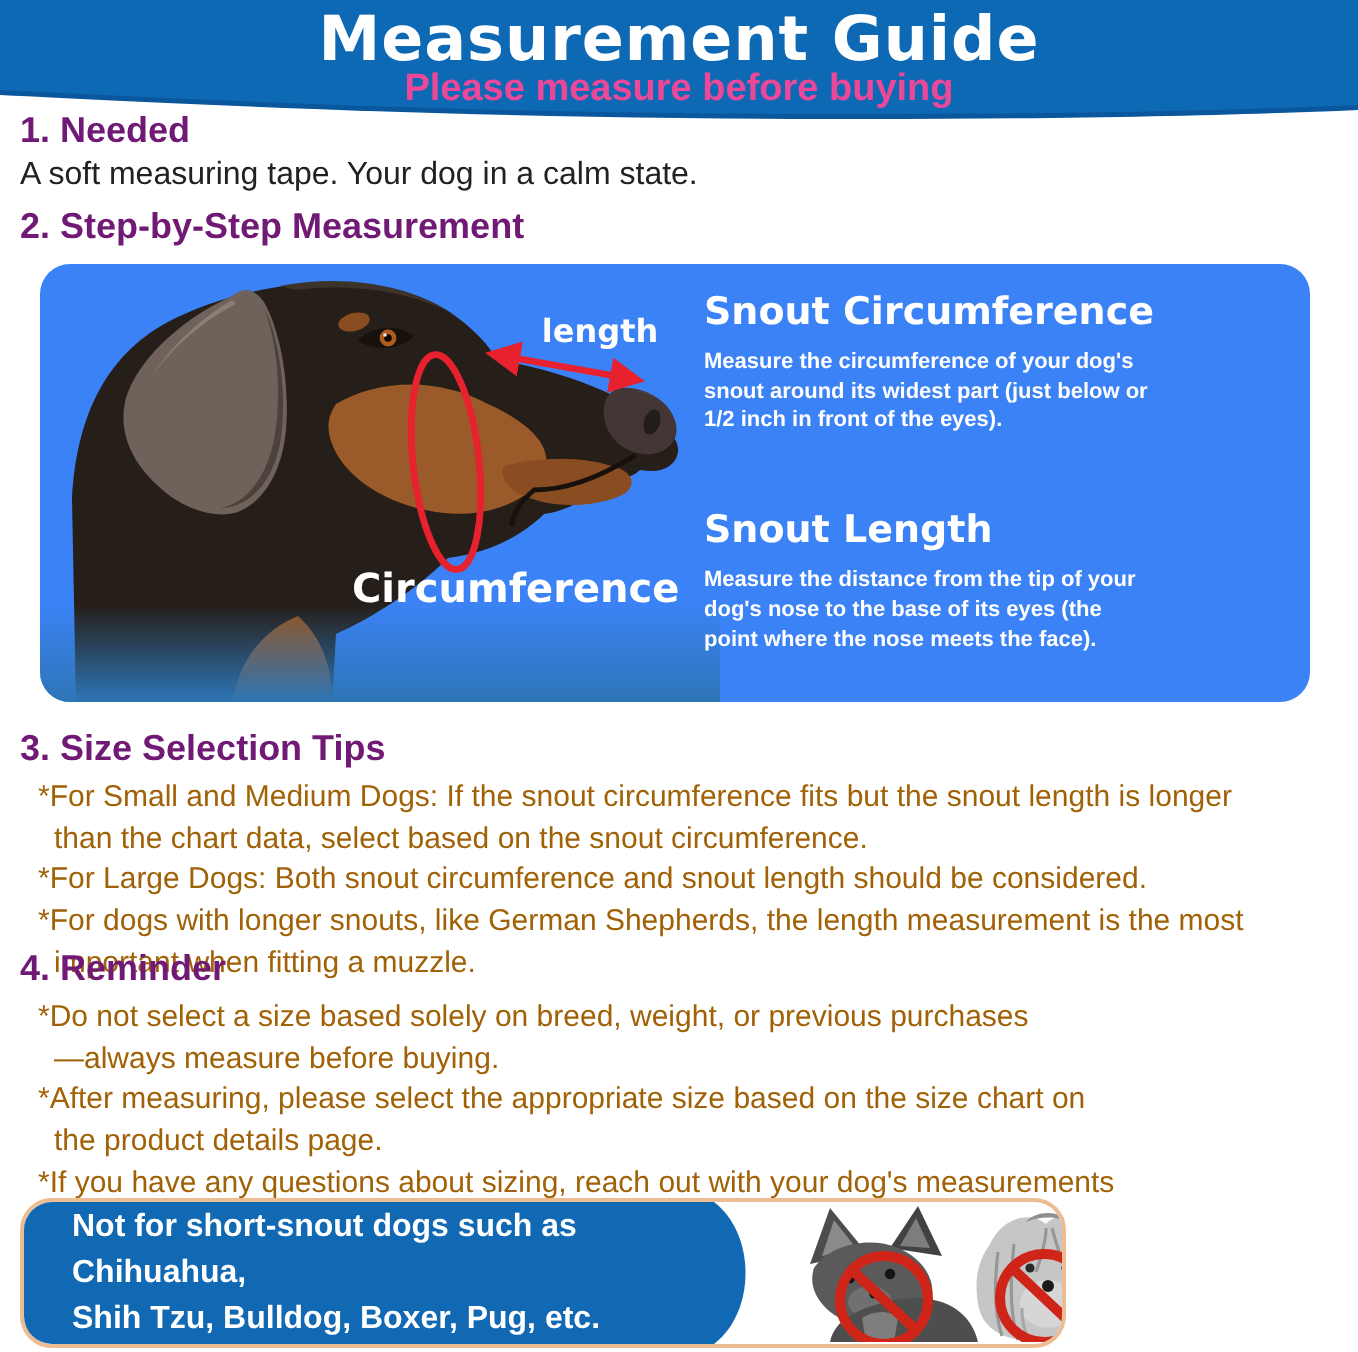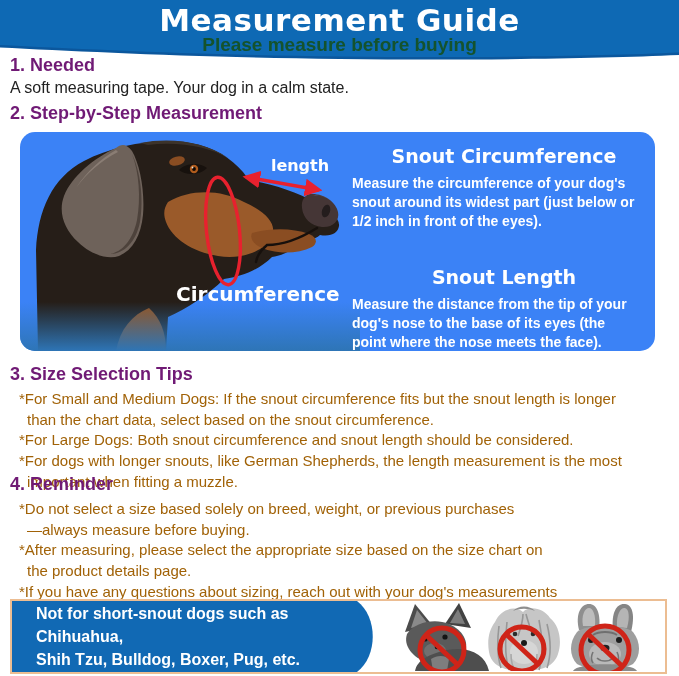--- a/index.html
+++ b/index.html
@@ -6,42 +6,42 @@
   *{box-sizing:border-box;}
   .canvas{position:relative;width:679px;height:676px;background:#ffffff;overflow:hidden;
           font-family:"Liberation Sans",sans-serif;color:#1b1b1b;}
   
   .hdr-band{position:absolute;left:0;top:0;width:679px;height:44px;background:#0e69b4;}
   .hdr-wave{position:absolute;left:0;top:43px;width:679px;height:18px;display:block;}
   .hdr-title{position:absolute;left:0;top:2px;width:100%;text-align:center;
              font-family:"DejaVu Sans","Liberation Sans",sans-serif;
              font-weight:bold;font-size:31px;letter-spacing:.5px;color:#ffffff;z-index:4;}
   .hdr-sub{position:absolute;left:0;top:34px;width:100%;text-align:center;
-           font-weight:bold;font-size:19px;color:#14532d;z-index:4;}
+           font-weight:bold;font-size:19px;color:#ec4899;z-index:4;}
   
   .sec-h{position:absolute;left:10px;margin:0;font-size:18px;font-weight:bold;color:#701a75;}
   .sec-p{position:absolute;left:10px;margin:0;font-size:16px;color:#222222;}
   .bullets{position:absolute;left:12px;margin:0;font-size:15px;line-height:1.38;color:#a16207;}
   .bullets p{margin:0;padding-left:15px;text-indent:-8px;white-space:pre-line;}
   
   .mbox{position:absolute;left:20px;top:132px;width:635px;height:219px;
         background:#3b82f6;border-radius:15px;overflow:hidden;}
   .mbox .dogart{position:absolute;left:0;top:0;}
   .mbox .redmarks{position:absolute;left:0;top:0;}
   .dlabel{position:absolute;font-weight:bold;color:#ffffff;text-align:center;
           font-family:"DejaVu Sans","Liberation Sans",sans-serif;}
   .dlabel.len{left:235px;top:24px;width:90px;font-size:16px;}
   .dlabel.circ{left:156px;top:150px;width:156px;font-size:20px;}
   .mtext{position:absolute;left:332px;top:13px;width:304px;color:#ffffff;}
   .mtext h3{margin:0 0 7px 0;font-size:19px;font-weight:bold;
-            font-family:"DejaVu Sans","Liberation Sans",sans-serif;text-align:center;}
-  .mtext p{margin:1px 0 36px 0;font-size:14px;font-weight:bold;line-height:1.34;white-space:pre-line;}
-  
-  .warnbox{position:absolute;left:10px;top:599px;width:657px;height:75px;background:#ffffff;
-           border:2px solid #ecbd92;border-radius:0;overflow:hidden;}
+            font-family:"DejaVu Sans","Liberation Sans",sans-serif;}
+  .mtext p{margin:1px 0 36px 0;font-size:11px;font-weight:bold;line-height:1.34;white-space:pre-line;}
+  
+  .warnbox{position:absolute;left:10px;top:599px;width:523px;height:75px;background:#ffffff;
+           border:2px solid #ecbd92;border-radius:16px;overflow:hidden;}
   .warn-ribbon{position:absolute;left:0;top:0;display:block;}
   .warn-text{position:absolute;left:24px;top:0;height:71px;width:330px;display:flex;align-items:center;
              margin:0;color:#ffffff;font-weight:bold;font-size:16px;line-height:1.45;white-space:pre-line;z-index:2;}
   .warn-dogs{position:absolute;left:375px;top:1px;}
 </style>
 </head>
 <body>
 
 <div class="canvas">
 

